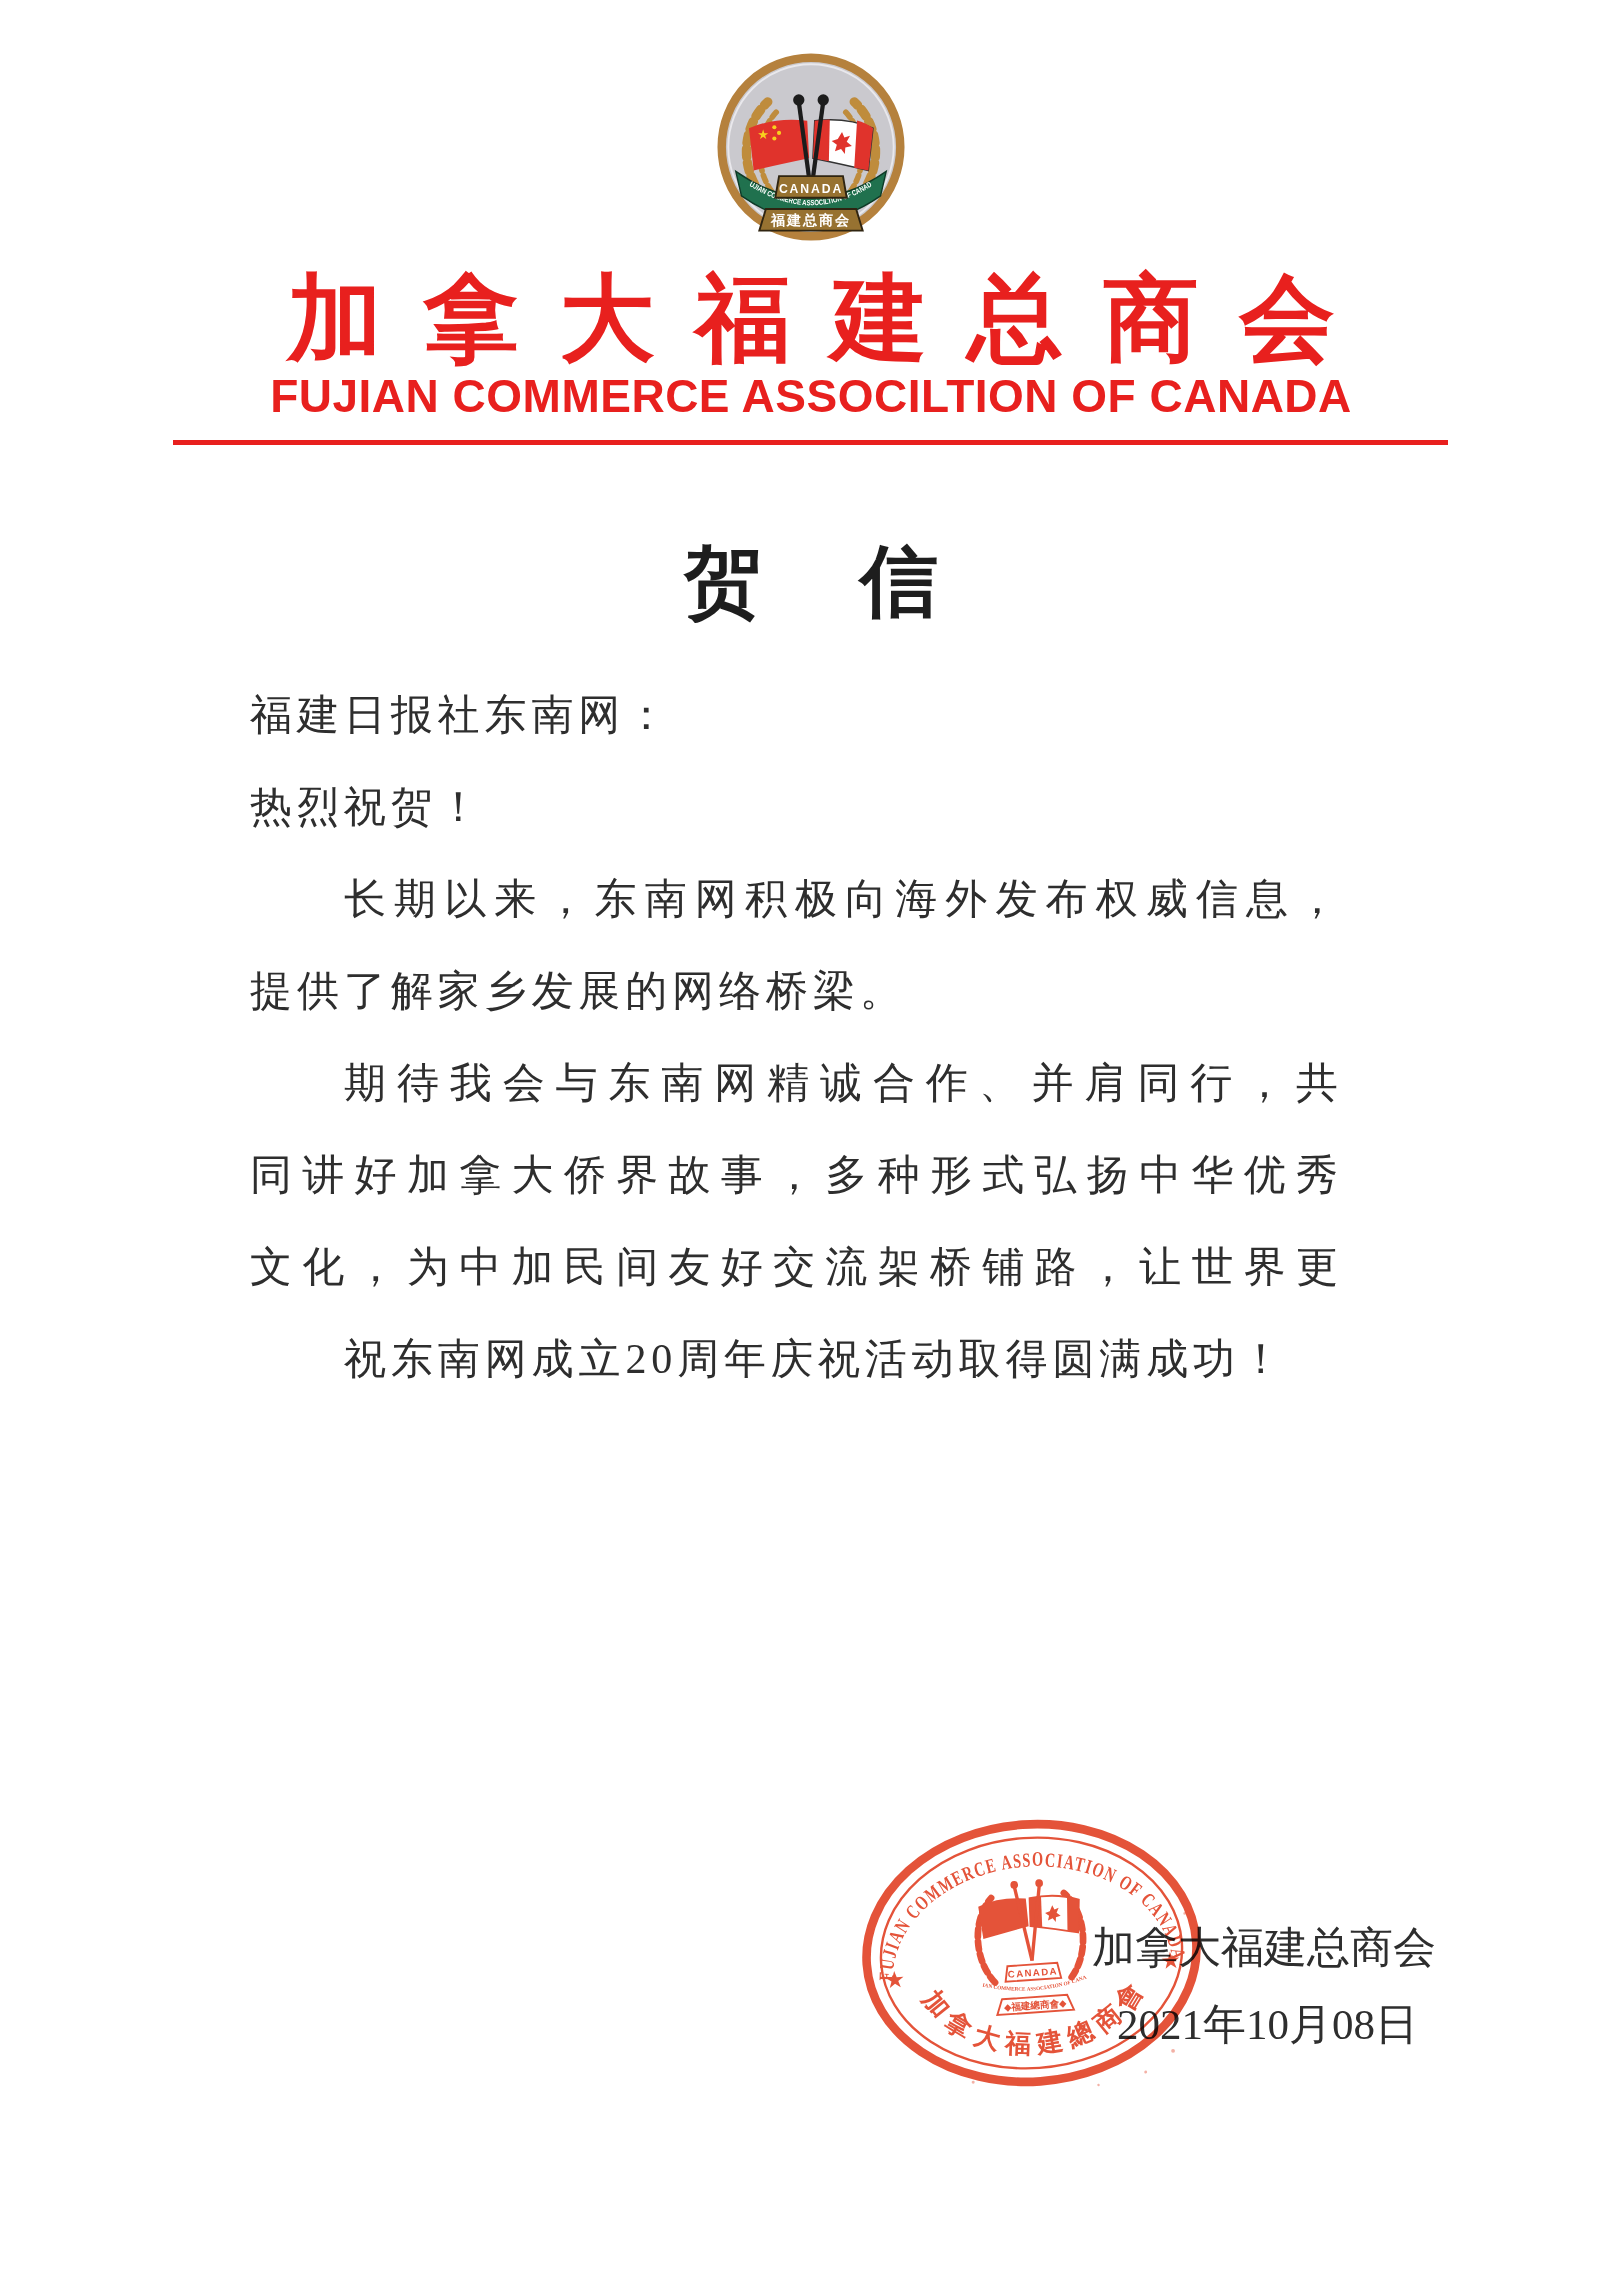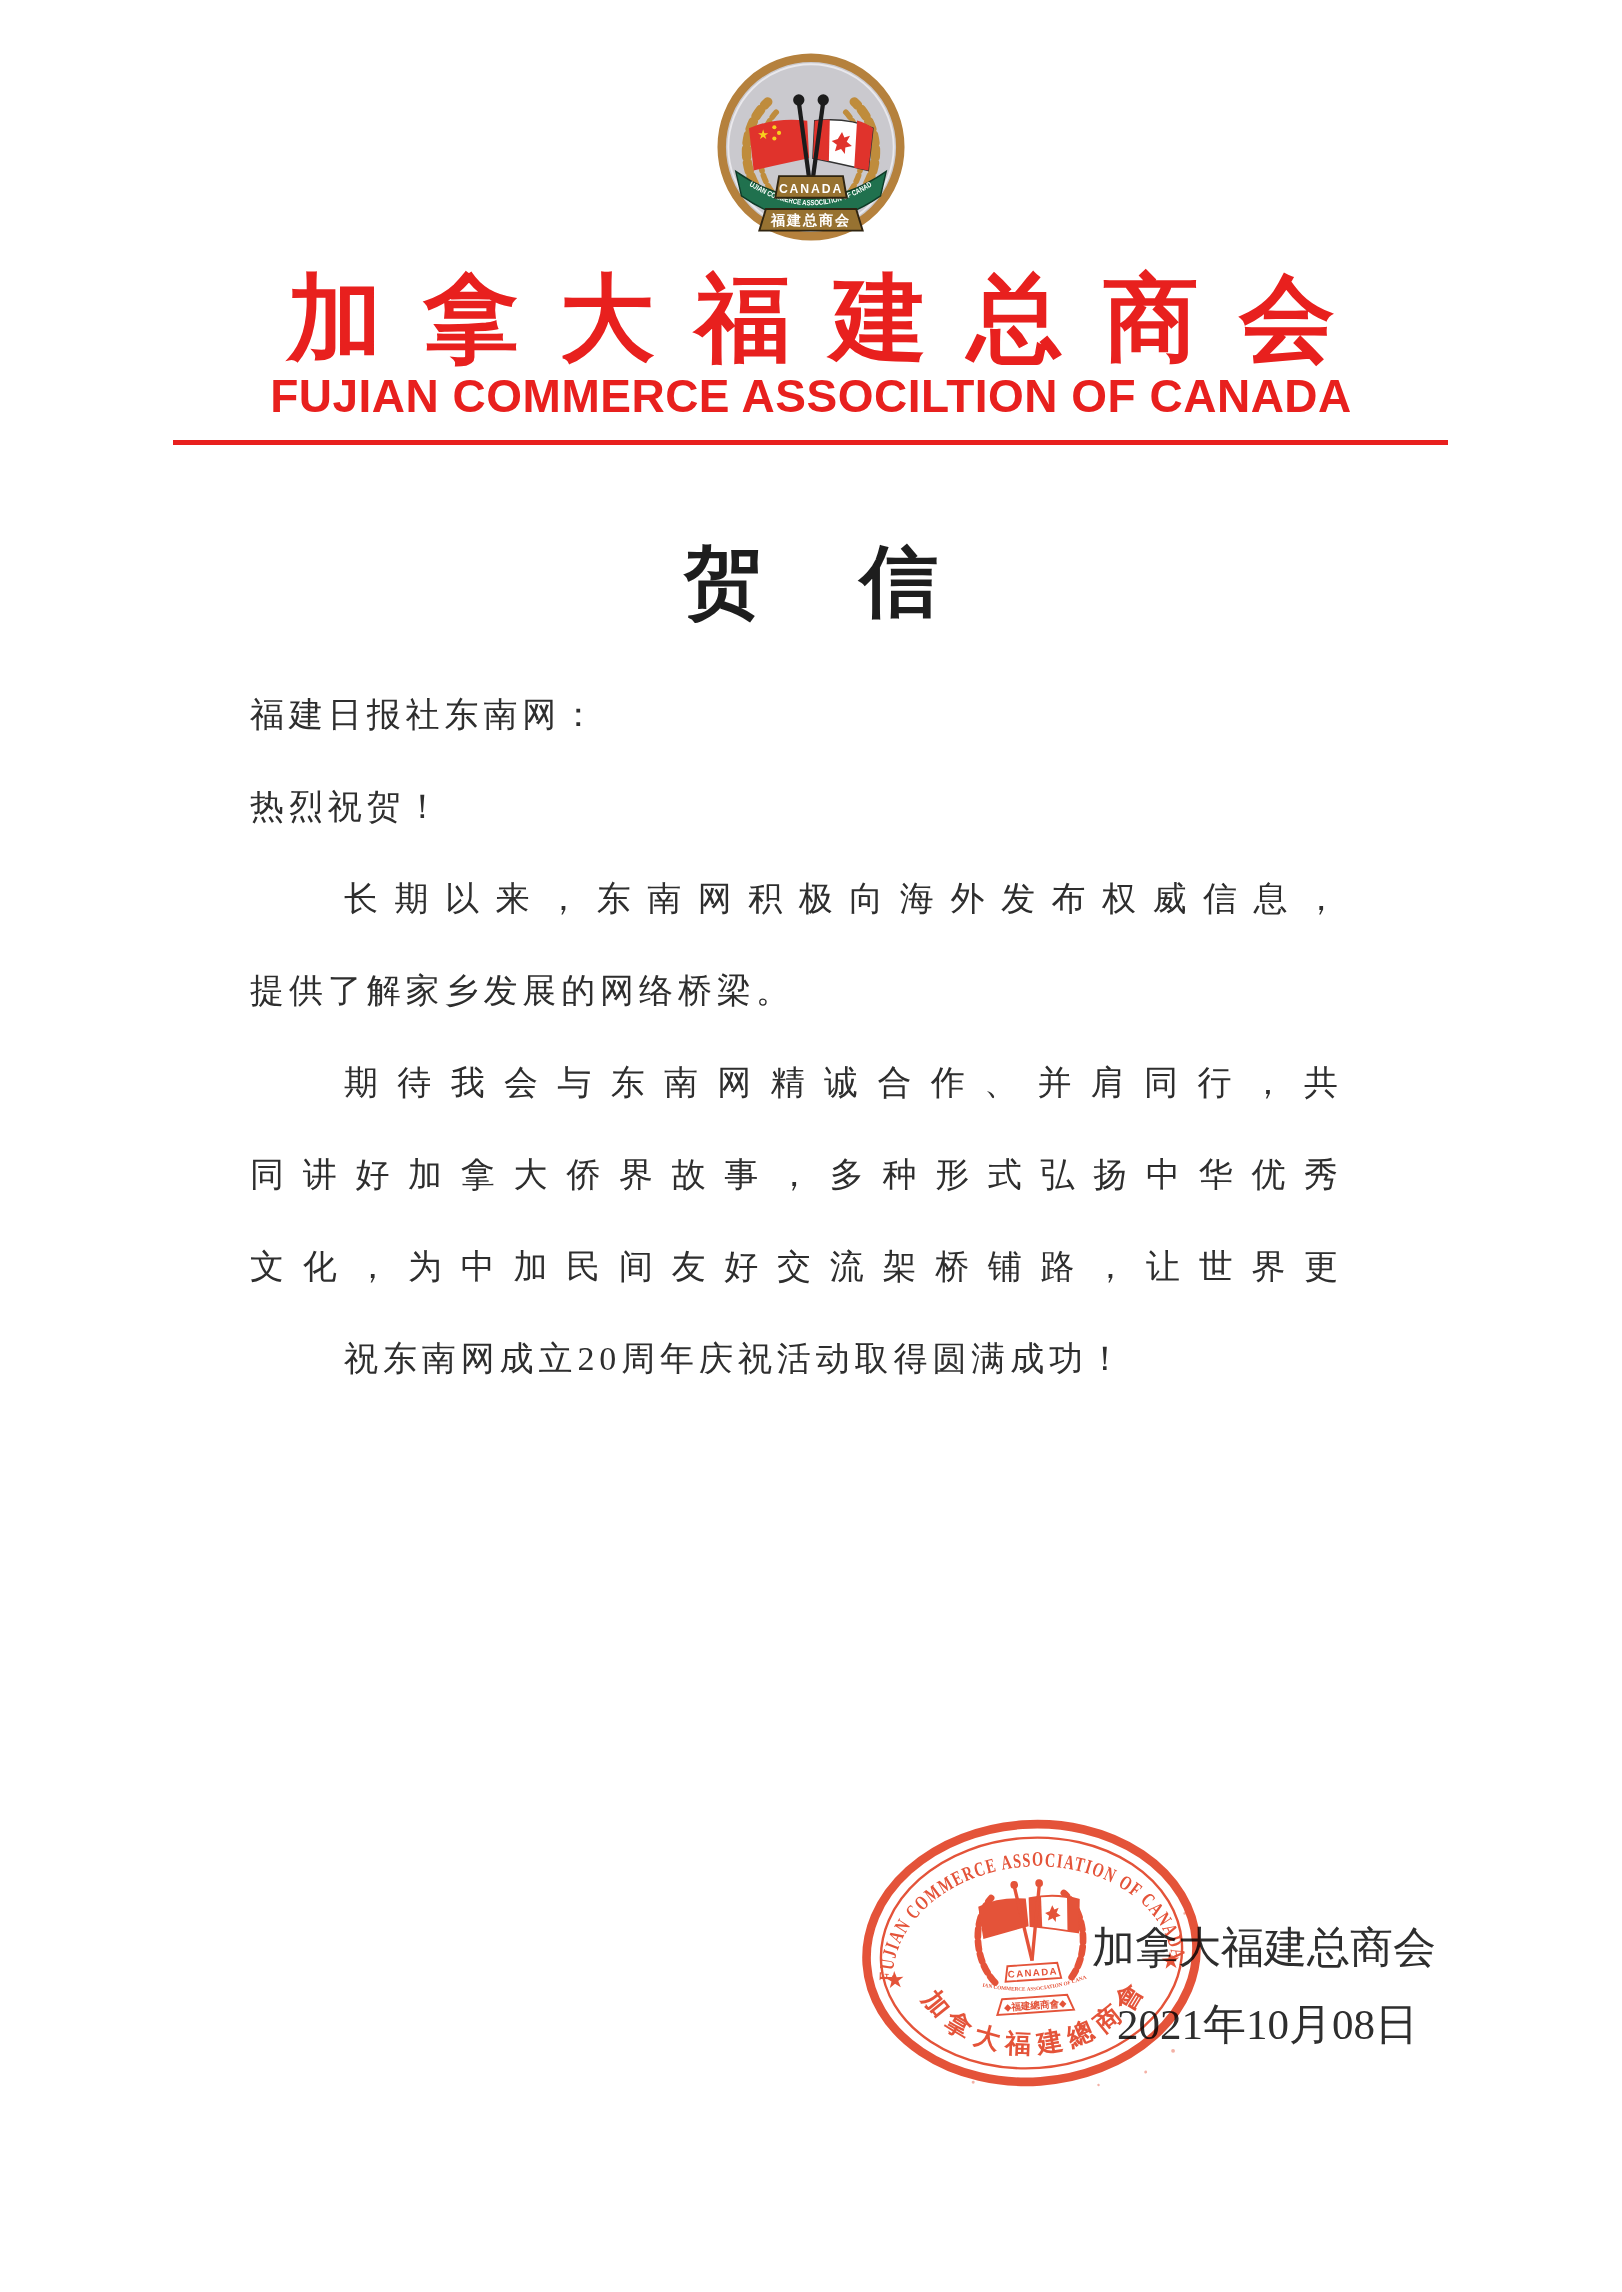--- a/index.html
+++ b/index.html
@@ -25,21 +25,21 @@
   .divider { position:absolute; left:173px; top:440px; width:1275px; height:4.9px; background:#e8201e; }
   
   .letter-title {
     position:absolute; top:539px; left:0; width:100%;
     display:flex; justify-content:center; gap:98px;
     font-family:"DejaVu Sans","Liberation Sans",sans-serif;
     font-weight:bold; font-size:78px; line-height:1.1; color:#1e1e1e;
   }
   .letter-body {
     position:absolute; left:250px; top:669px; width:1093px;
-    font-size:34px; letter-spacing:4.9px; color:#2e2e2e;
+    font-size:42px; letter-spacing:4.9px; color:#2e2e2e;
   }
   .line { height:92px; line-height:92px; }
   .line.indent { text-indent:94px; }
   .line.fill { text-align:justify; text-align-last:justify; }
   .signature {
     position:absolute; top:1919px; right:186px;
     font-size:43px; color:#2e2e2e; white-space:nowrap; z-index:1;
   }
   .date {
     position:absolute; top:1996px; right:204px;

